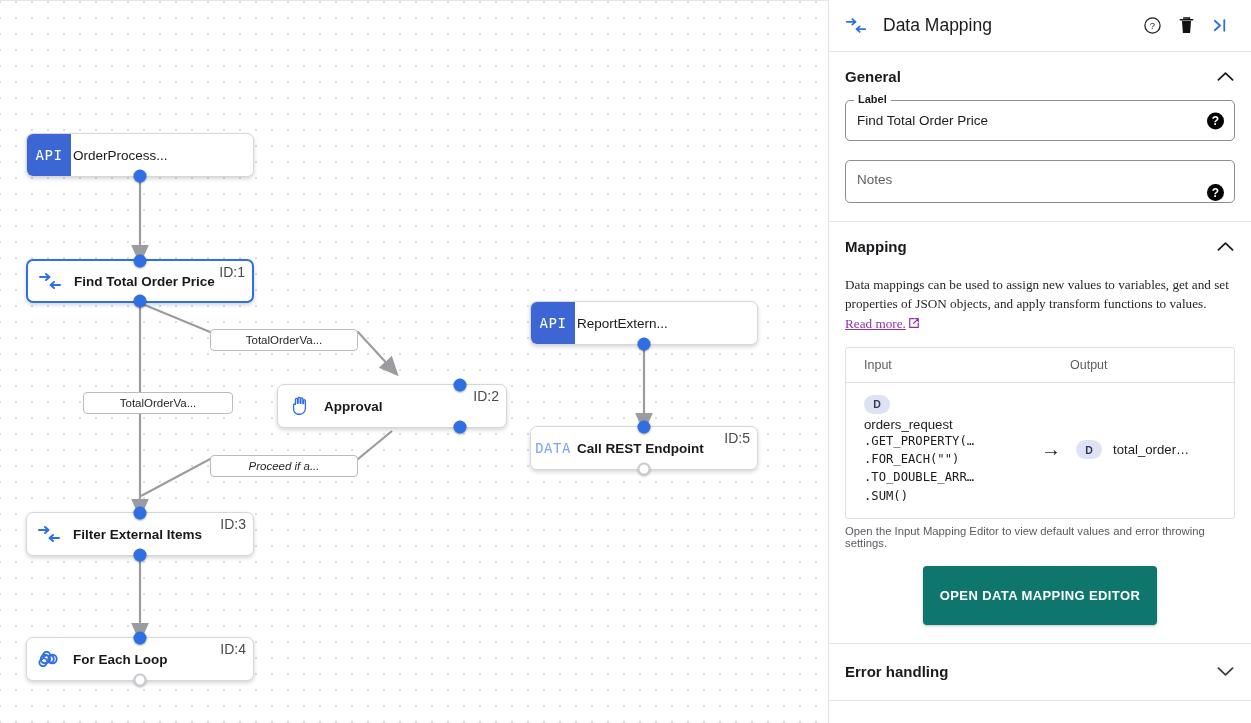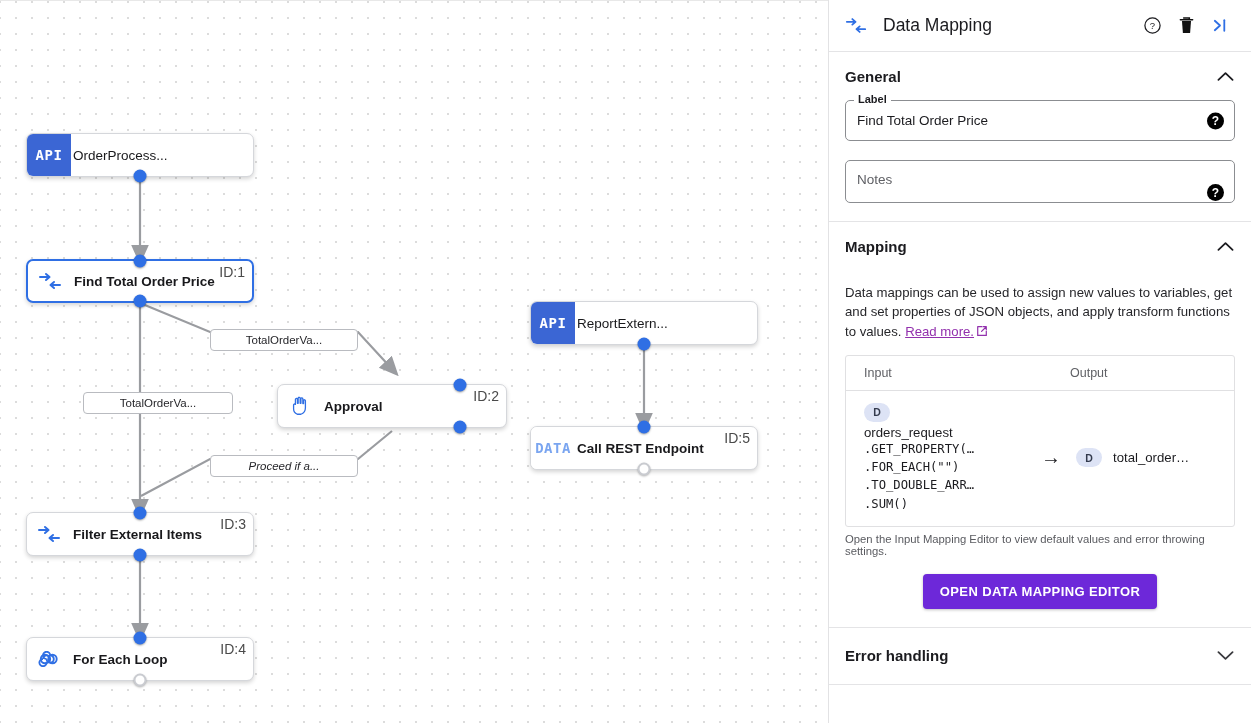--- a/index.html
+++ b/index.html
@@ -36,21 +36,21 @@
     overflow: visible;
   }
   .node.selected { border: 2px solid #2f6fe4; }
   .node .badge {
     width: 44px; height: 100%;
     background: #3b66d4;
     border-radius: 6px 0 0 6px;
     display: flex; align-items: center; justify-content: center;
     color: #ffffff;
     font-family: "DejaVu Sans Mono", monospace;
-    font-size: 14px; font-weight: 700; letter-spacing: 0.5px;
+    font-size: 14px; font-weight: 400; letter-spacing: 0.5px;
     flex: 0 0 44px;
   }
   .node .badge.rest {
     background: #ffffff;
     color: #7aa5f0;
     font-size: 14px;
     border-radius: 6px 0 0 6px;
   }
   .node .icoslot {
     width: 44px; flex: 0 0 44px;
@@ -121,21 +121,21 @@
     background: #fff; position: relative;
   }
   .helpdot {
     position: absolute; right: 11px; top: 50%; transform: translateY(-50%);
     width: 17px; height: 17px; border-radius: 50%; background: #000;
     color: #fff; font-size: 12px; font-weight: 700;
     display: flex; align-items: center; justify-content: center;
     cursor: pointer; line-height: 1;
   }
 
-  .desc { margin-top: 27px; font-size: 13.2px; line-height: 1.47; color: #26262a; }
+  .desc { margin-top: 19px; font-size: 13.2px; line-height: 1.47; color: #26262a; font-family: Liberation Serif, serif; }
   .desc a { color: #9230ad; text-decoration: underline; }
   .extlink { display:inline-block; vertical-align:-1px; margin-left:2px; }
 
   .maptable { margin-top: 13px; border: 1px solid #e0e0e2; border-radius: 3px; overflow: hidden; }
   .mthead { display: flex; height: 35px; border-bottom: 1px solid #e0e0e2; align-items: center; }
   .mthead span { font-size: 12.5px; color: #5f6065; }
   .mthead .c1 { flex: 0 0 224px; padding-left: 18px; }
   .mthead .c2 { flex: 1; }
   .mtrow { display: flex; align-items: center; padding: 11px 0 13px 0; }
   .mtrow .in { flex: 0 0 180px; padding-left: 18px; }
@@ -146,22 +146,22 @@
     min-width: 26px; height: 19px; padding: 0 7px;
     border-radius: 10px; background: #dde3f5; color: #333a4d;
     font-size: 10.5px; font-weight: 600;
   }
   .varname { font-size: 13.2px; color: #1b1b1f; }
   .expr { font-family: "DejaVu Sans Mono", monospace; font-size: 12.2px; color: #1b1b1f; line-height: 1.5; }
   .hintline { margin-top: 6px; font-size: 11.3px; color: #5a5b60; }
 
   .btnrow { display: flex; justify-content: center; margin-top: 17px; }
   .btn {
-    background: #6d28d9; color: #fff; border: none; border-radius: 4px;
-    padding: 10px 17px; font-size: 13px; font-weight: 700; letter-spacing: .4px;
+    background: #0f766e; color: #fff; border: none; border-radius: 4px;
+    padding: 22px 17px; font-size: 13px; font-weight: 700; letter-spacing: .4px;
     cursor: pointer; box-shadow: 0 1px 3px rgba(0,0,0,.25);
     font-family: "Liberation Sans", sans-serif;
   }
 </style>
 </head>
 <body>
 
 <div class="app">
 
   <div class="canvas">

